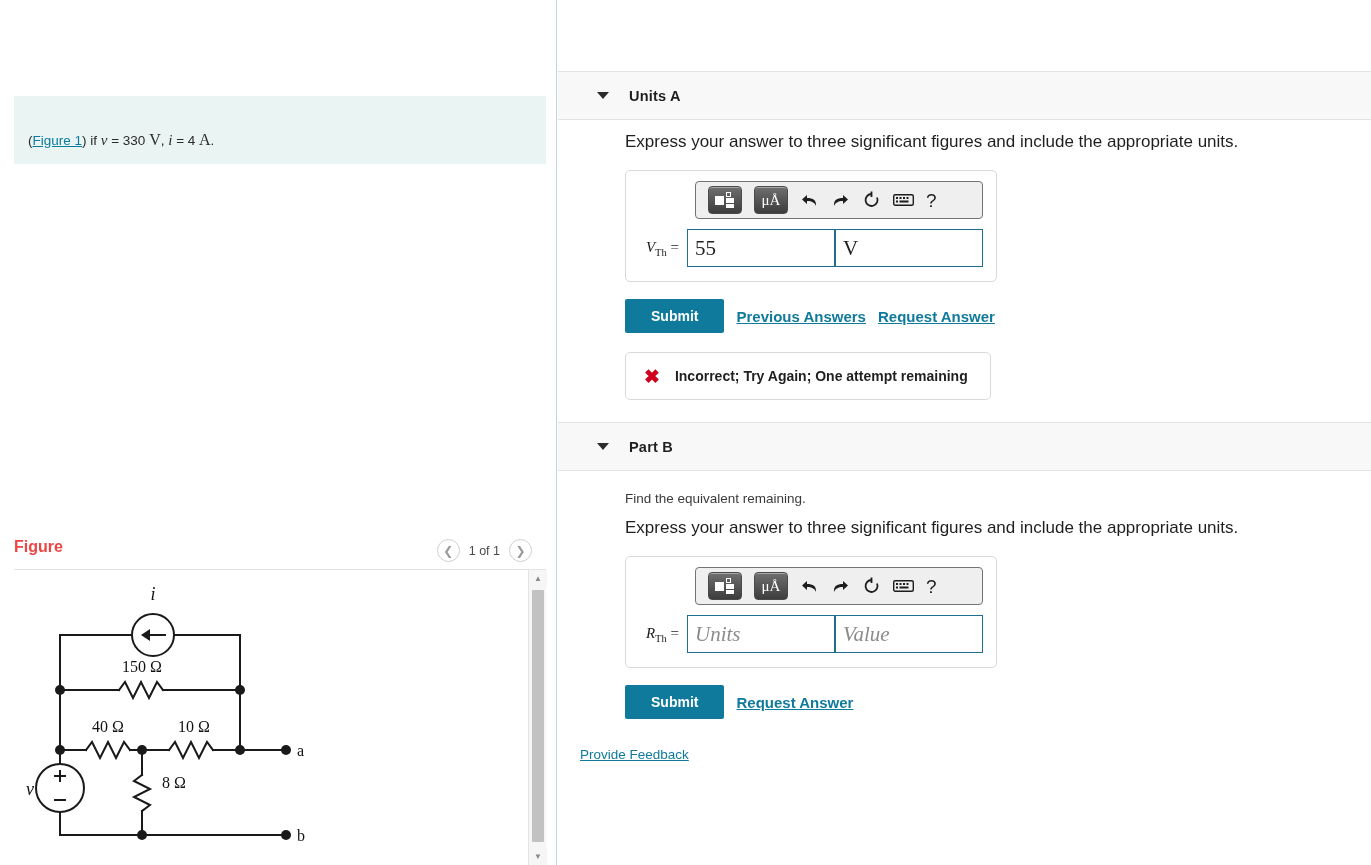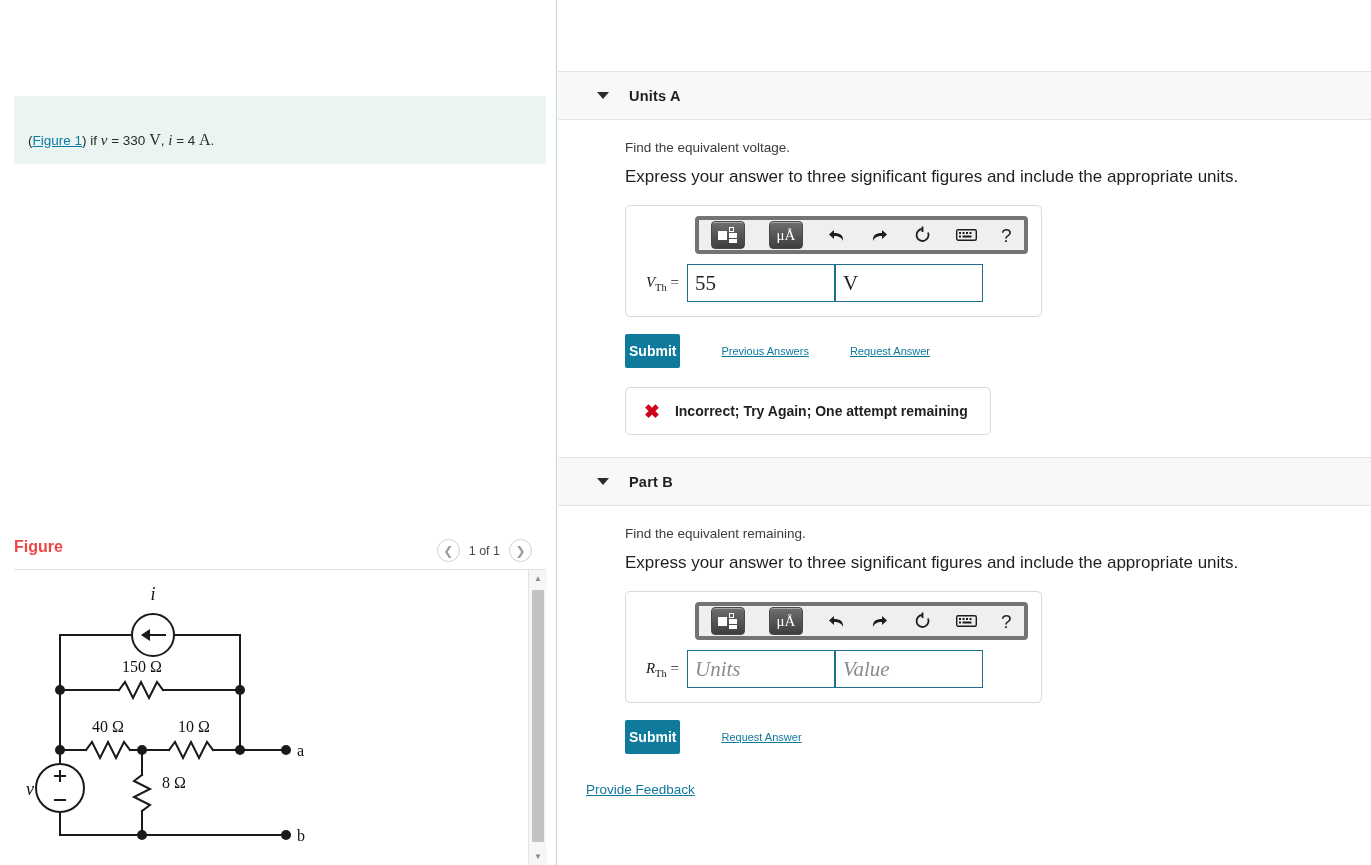--- a/index.html
+++ b/index.html
@@ -92,22 +92,22 @@
   .part-body { padding-left: 67px; }
   .prompt { font-size: 13.5px; color: #3b3b3b; margin-top: 20px; }
   .instruct { font-size: 17px; color: #1f1f1f; font-weight: normal; margin-top: 12px; }
 
   
   .answer-box {
     margin-top: 18px; border: 1px solid #d9d9d9; border-radius: 5px;
     background: #fff; display: inline-block; padding: 10px 13px 14px 13px;
   }
   .ab-toolbar {
-    background: #efefef; border: 4px solid #737373; border-radius: 4px;
-    height: 38px; display: flex; align-items: center; padding: 0 12px; gap: 24px;
+    background: #efefef; border: 1px solid #737373; border-radius: 4px;
+    height: 38px; display: flex; align-items: center; padding: 0 12px; gap: 12px;
     margin-left: 56px;
   }
   .tb-btn {
     width: 34px; height: 28px; border-radius: 4px;
     border: 1px solid #4a4a4a;
     background: linear-gradient(#6f6f6f, #3d3d3d);
     display: flex; align-items: center; justify-content: center;
     box-shadow: 0 1px 0 rgba(255,255,255,.4) inset;
   }
   .tb-btn.tpl { padding: 0; }
@@ -137,25 +137,25 @@
   }
   .ab-input.ph { color: #8b8b8b; font-style: italic; }
   .w-value { width: 148px; }
   .w-units { width: 148px; }
   .w-value-b { width: 148px; }
   .w-units-b { width: 148px; }
 
   .actions { display: flex; align-items: center; margin-top: 17px; }
   .submit-btn {
     background: #0f7a9c; color: #fff; font-size: 14px; font-weight: bold;
-    padding: 9px 4px; border: none; border-radius: 2px; cursor: pointer;
+    padding: 9px 26px; border: none; border-radius: 2px; cursor: pointer;
     font-family: "Liberation Sans", sans-serif;
   }
   .link {
-    color: #0f7a9c; font-size: 11px; text-decoration: underline; margin-left: 41px; cursor: pointer;
+    color: #0f7a9c; font-size: 15px; text-decoration: underline; margin-left: 12px; cursor: pointer; font-weight: bold;
   }
   .feedback-banner {
     margin-top: 19px; border: 1px solid #d9d9d9; border-radius: 5px; background: #fff;
     display: inline-flex; align-items: center; height: 48px; padding: 0 22px 0 18px;
   }
   .xmark { color: #d0021b; font-size: 19px; font-weight: bold; margin-right: 15px; }
   .feedback-text { font-size: 14px; font-weight: bold; color: #1f1f1f; }
   .provide-feedback {
     display: inline-block; margin-top: 28px; margin-left: 0;
     color: #0f7a9c; font-size: 13.5px; text-decoration: underline; cursor: pointer;
@@ -260,21 +260,20 @@
 
   <div class="right-pane">
 
     <div style="height:71px"></div>
     <div class="part-header">
       <div class="caret"></div>
       <div class="part-label">Units A</div>
     </div>
 
     <div class="part-body">
-      <div class="prompt">Find the equivalent voltage.</div>
       <div class="instruct">Express your answer to three significant figures and include the appropriate units.</div>
 
       <div class="answer-box">
         <div class="ab-toolbar">
           <div class="tb-btn tpl">
             <span class="tpl-grid">
                 <i class="bigsq"></i>
                 <i class="smsq"></i>
                 <i class="r1"></i>
                 <i class="bar"></i>
@@ -399,17 +398,17 @@
           <div class="ab-input w-value-b ph">Value</div>
         </div>
       </div>
 
       <div class="actions">
         <button class="submit-btn">Submit</button>
         <span class="link">Request Answer</span>
       </div>
     </div>
 
-    <div style="padding-left:28px">
+    <div style="padding-left:22px">
       <span class="provide-feedback">Provide Feedback</span>
     </div>
   </div>
 </div>
 
 </body></html>

